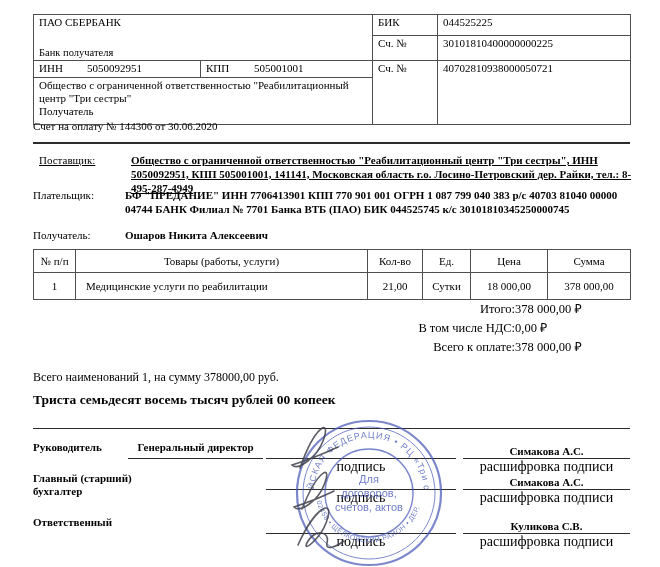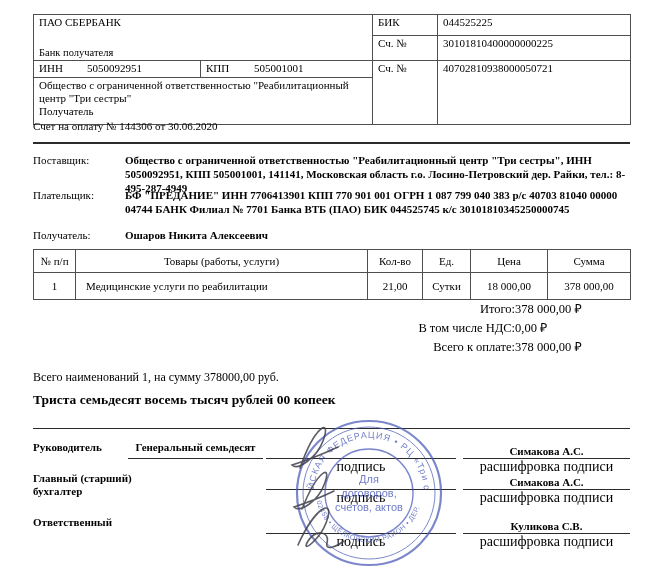--- a/index.html
+++ b/index.html
@@ -106,21 +106,21 @@
         <span>Получатель</span>
       </td>
     </tr>
   </tbody>
     </table>
 </div>
 
 <div class="abs doc-title" style="left:33px;top:120px;">Счет на оплату № 144306 от 30.06.2020</div>
 <div class="rule" style="top:142px;"></div>
 
-<div class="abs party" style="left:33px;top:153px;">
+<div class="abs party" style="left:39px;top:153px;text-decoration:underline;">
   <div class="plab" style="font-weight:normal;">Поставщик:</div>
   <div class="pval">Общество с ограниченной ответственностью "Реабилитационный центр "Три сестры", ИНН 5050092951, КПП 505001001, 141141, Московская область г.о. Лосино-Петровский дер. Райки, тел.: 8-495-287-4949</div>
 </div>
 <div class="abs party" style="left:33px;top:188px;">
   <div class="plab">Плательщик:</div>
   <div class="pval">БФ "ПРЕДАНИЕ" ИНН 7706413901 КПП 770 901 001 ОГРН 1 087 799 040 383  р/с 40703 81040 00000 04744 БАНК Филиал № 7701 Банка ВТБ (ПАО) БИК 044525745 к/с  30101810345250000745</div>
 </div>
 <div class="abs party" style="left:33px;top:228px;">
   <div class="plab">Получатель:</div>
   <div class="pval">Ошаров Никита Алексеевич</div>
@@ -172,21 +172,21 @@
   </div>
 </div>
 
 <div class="abs sumline" style="left:33px;top:370px;">Всего наименований 1, на сумму 378000,00 руб.</div>
 <div class="abs words" style="left:33px;top:392px;">Триста семьдесят восемь тысяч рублей 00 копеек</div>
 
 <div class="rule thin" style="top:428px;"></div>
 
 <div class="sigrow" style="top:441px;">
   <div class="role">Руководитель</div>
-  <div class="job lined">Генеральный семьдесят</div>
+  <div class="job lined">Генеральный директор</div>
   <div class="line1"></div>
   <div class="line2">Симакова А.С.</div>
   <div class="cap c1">подпись</div>
   <div class="cap c2">расшифровка подписи</div>
 </div>
 
 <div class="sigrow" style="top:472px;">
   <div class="role">Главный (старший) бухгалтер</div>
   <div class="line1"></div>
   <div class="line2">Симакова А.С.</div>

